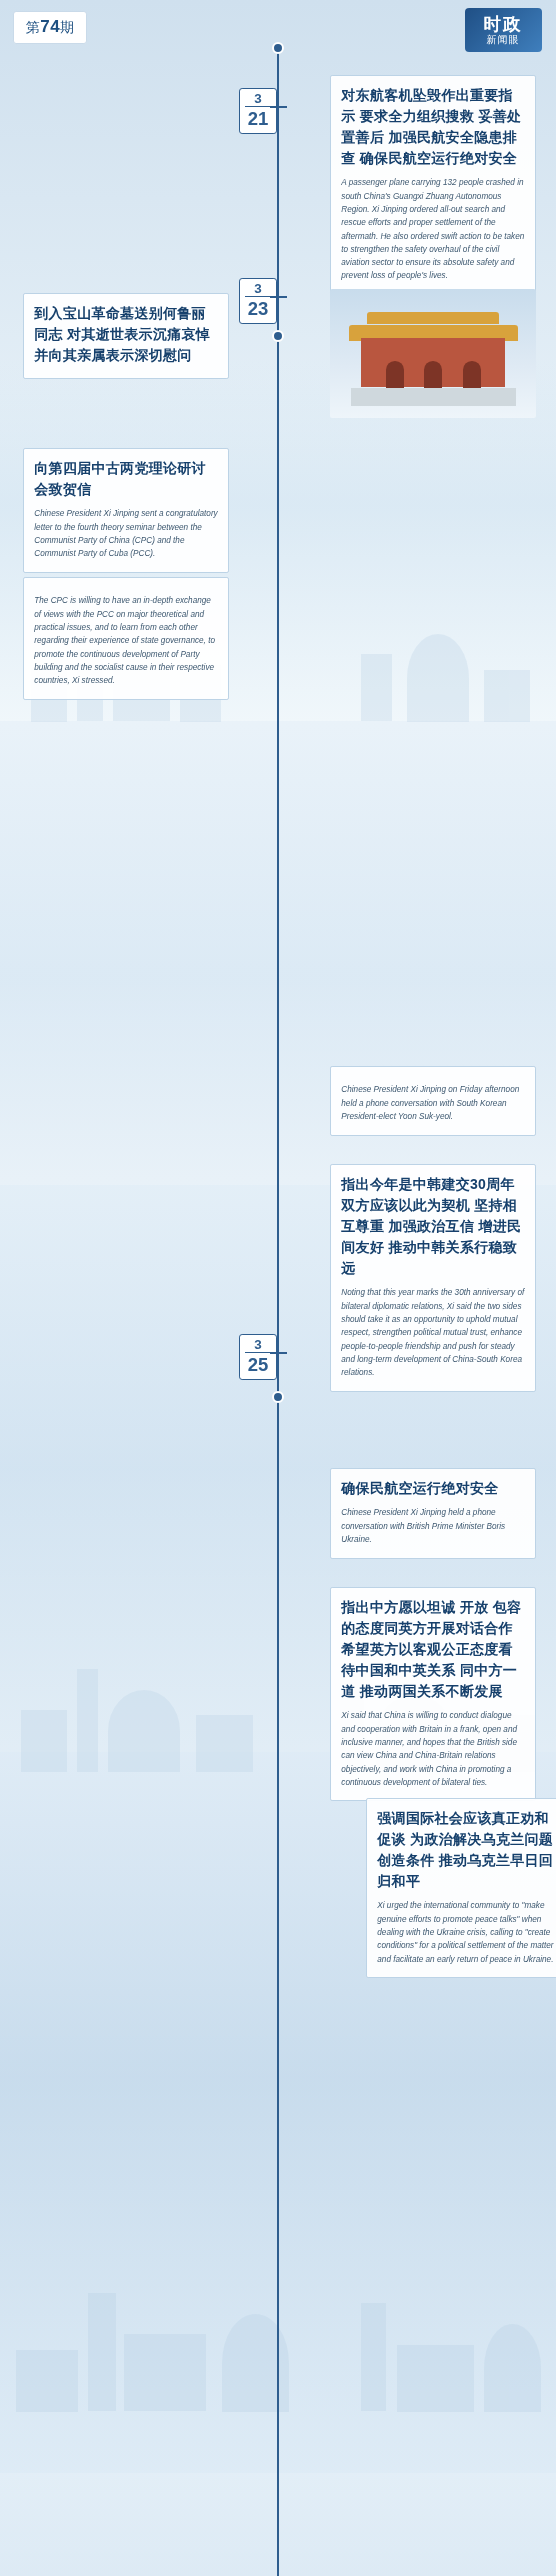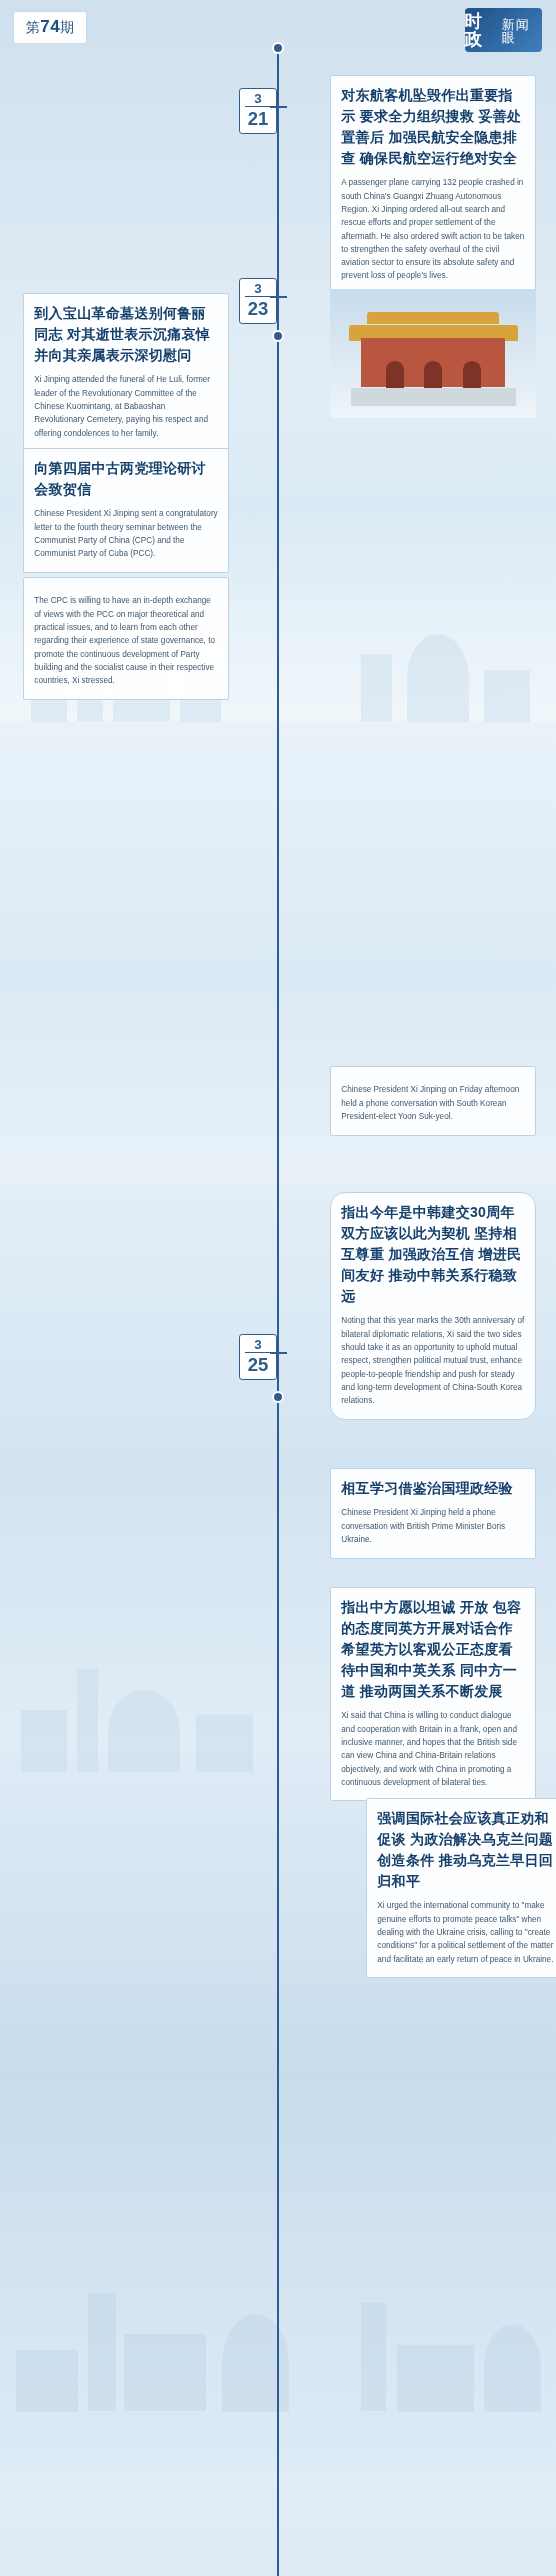--- a/index.html
+++ b/index.html
@@ -93,27 +93,27 @@
   .logo {
     position: absolute;
     right: 14.4px;
     top: 8.2px;
     width: 77px;
     height: 44px;
     background: linear-gradient(135deg, #1f4f85 0%, #3f7fbd 100%);
     border-radius: 4.1px;
     color: #ffffff;
     display: flex;
-    flex-direction: row;
+    flex-direction: column;
     align-items: center;
     justify-content: center;
     line-height: 1.05;
   }
   .logo .l1 { font-size: 17.5px; font-weight: bold; letter-spacing: 2.1px; }
-  .logo .l2 { font-size: 13px; letter-spacing: 1px; margin-top: 2.1px; }
+  .logo .l2 { font-size: 10px; letter-spacing: 1px; margin-top: 2.1px; }
 
   
   .date-chip {
     position: absolute;
     width: 38px;
     background: #ffffff;
     border: 1px solid #2e5d8e;
     border-radius: 3.1px;
     text-align: center;
     box-sizing: border-box;
@@ -153,20 +153,21 @@
     line-height: 1.5;
     color: #16406c;
     font-weight: bold;
     letter-spacing: 0.3px;
   }
   .card .en {
     margin-top: 7.2px;
     font-size: 8.2px;
     line-height: 1.62;
     color: #3d5870;
+    font-style: italic;
   }
 
   
   .photo {
     position: absolute;
     border-radius: 2.1px;
     overflow: hidden;
     box-sizing: border-box;
   }
   .photo-gate {
@@ -273,21 +274,20 @@
   <div class="date-chip" style="left:239px; top:278px;">
     <div class="m">3</div>
     <div class="sep"></div>
     <div class="d">23</div>
   </div>
   <div class="tl-tick" style="top:296px;"></div>
   <div class="tl-dot" style="top:330px;"></div>
 
   <div class="card left" style="top:258px;margin-top:35px;">
     <div class="hl">到入宝山革命墓送别何鲁丽同志 对其逝世表示沉痛哀悼并向其亲属表示深切慰问</div>
-    <div class="en">Xi Jinping attended the funeral of He Luli, former leader of the Revolutionary Committee of the Chinese Kuomintang, at Babaoshan Revolutionary Cemetery, paying his respect and offering condolences to her family.</div>
   </div>
 
   <div class="photo photo-gate">
     <div class="gate-roof2"></div>
     <div class="gate-roof"></div>
     <div class="gate-body"></div>
     <div class="gate-door" style="left:56px;"></div>
     <div class="gate-door" style="left:94px;"></div>
     <div class="gate-door" style="left:133px;"></div>
     <div class="gate-base"></div>
@@ -299,35 +299,35 @@
   </div>
 
   <div class="card left" style="top:577px;">
     <div class="en">The CPC is willing to have an in-depth exchange of views with the PCC on major theoretical and practical issues, and to learn from each other regarding their experience of state governance, to promote the continuous development of Party building and the socialist cause in their respective countries, Xi stressed.</div>
   </div>
 
   <div class="card right" style="top:1066px;">
     <div class="en">Chinese President Xi Jinping on Friday afternoon held a phone conversation with South Korean President-elect Yoon Suk-yeol.</div>
   </div>
 
-  <div class="card right" style="top:1192px;border-radius:15px;">
+  <div class="card right" style="top:1164px;">
     <div class="hl">指出今年是中韩建交30周年 双方应该以此为契机 坚持相互尊重 加强政治互信 增进民间友好 推动中韩关系行稳致远</div>
     <div class="en">Noting that this year marks the 30th anniversary of bilateral diplomatic relations, Xi said the two sides should take it as an opportunity to uphold mutual respect, strengthen political mutual trust, enhance people-to-people friendship and push for steady and long-term development of China-South Korea relations.</div>
   </div>
 
   <div class="date-chip" style="left:239px; top:1334px;">
     <div class="m">3</div>
     <div class="sep"></div>
     <div class="d">25</div>
   </div>
   <div class="tl-tick" style="top:1352px;"></div>
   <div class="tl-dot" style="top:1391px;"></div>
 
   <div class="card right" style="top:1468px;">
-    <div class="hl">相互学习借鉴治国理政经验</div>
+    <div class="hl">确保民航空运行绝对安全</div>
     <div class="en">Chinese President Xi Jinping held a phone conversation with British Prime Minister Boris Ukraine.</div>
   </div>
 
   <div class="card right" style="top:1587px;">
     <div class="hl">指出中方愿以坦诚 开放 包容的态度同英方开展对话合作 希望英方以客观公正态度看待中国和中英关系 同中方一道 推动两国关系不断发展</div>
     <div class="en">Xi said that China is willing to conduct dialogue and cooperation with Britain in a frank, open and inclusive manner, and hopes that the British side can view China and China-Britain relations objectively, and work with China in promoting a continuous development of bilateral ties.</div>
   </div>
 
   <div class="card right" style="top:1798px;margin-left:36px;">
     <div class="hl">强调国际社会应该真正劝和促谈 为政治解决乌克兰问题创造条件 推动乌克兰早日回归和平</div>

